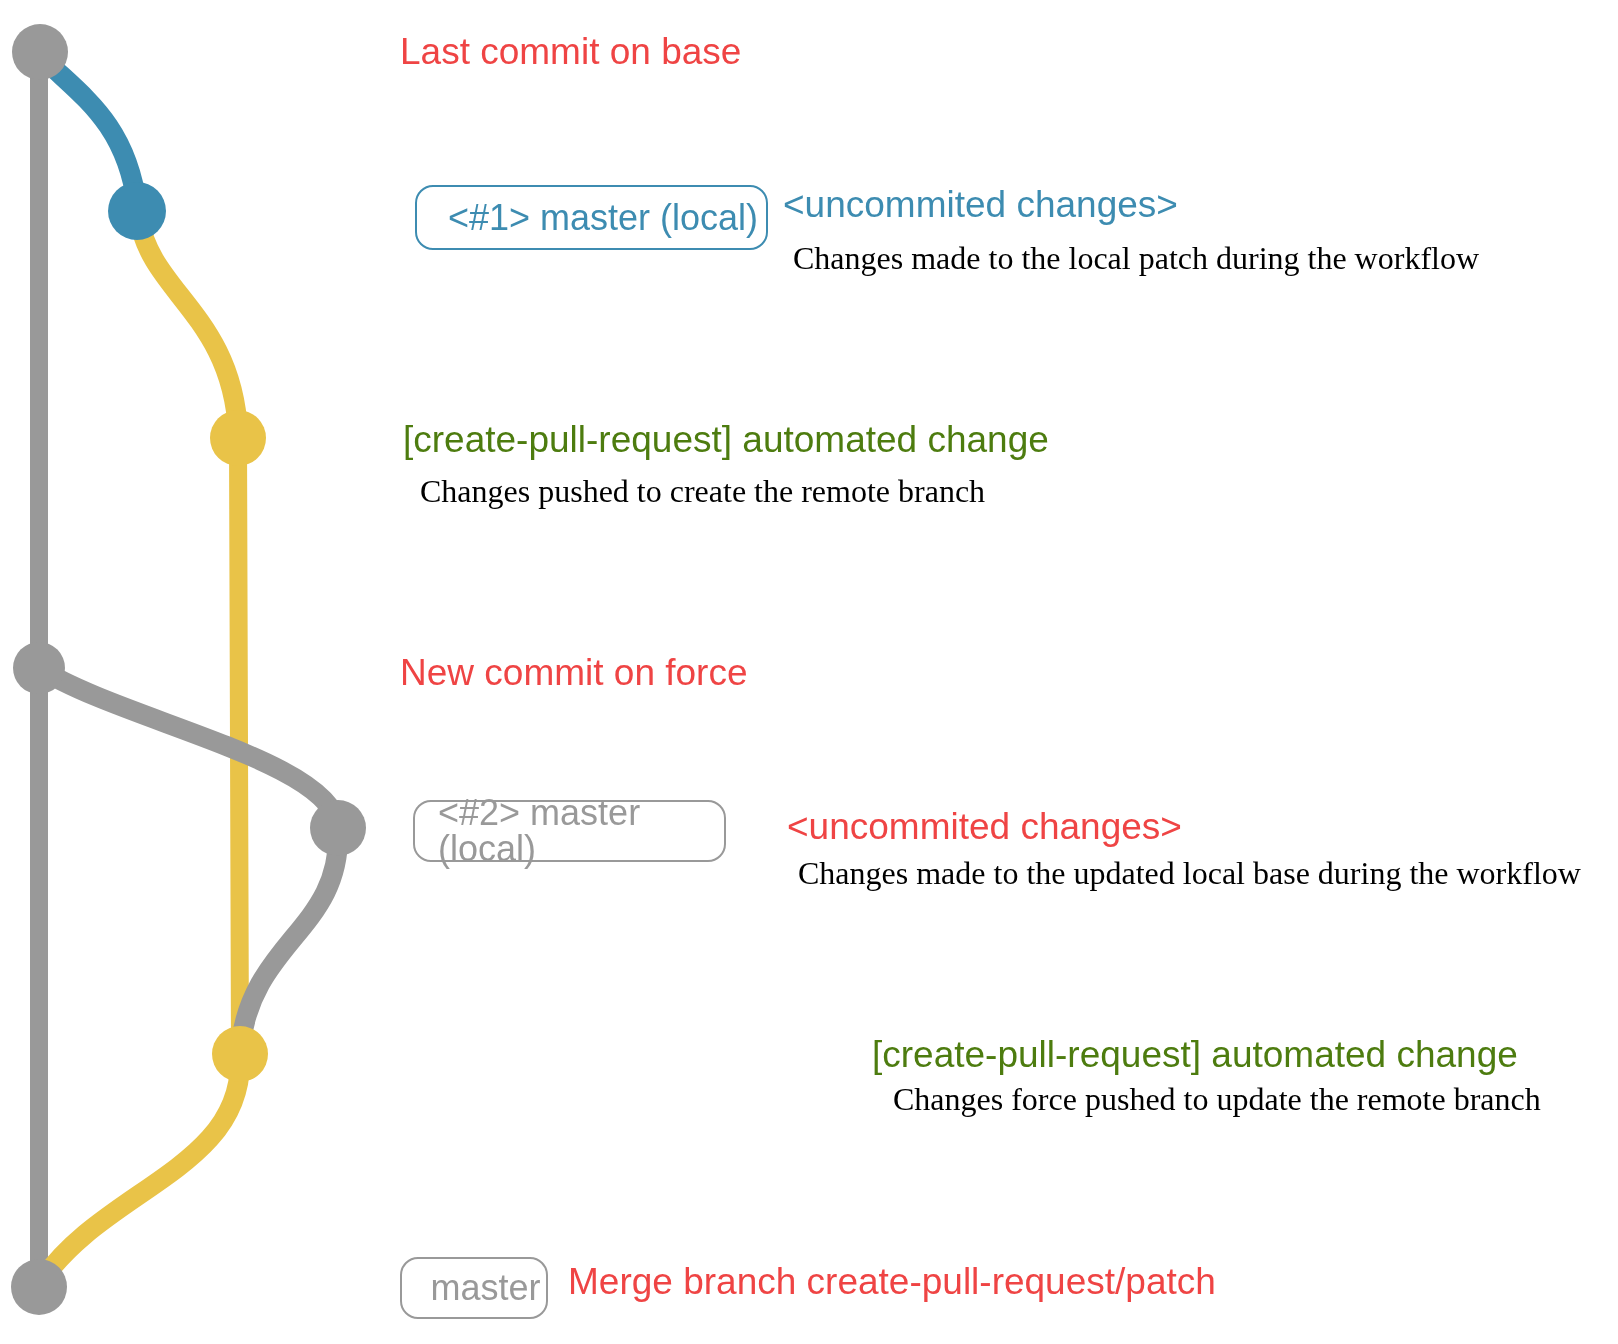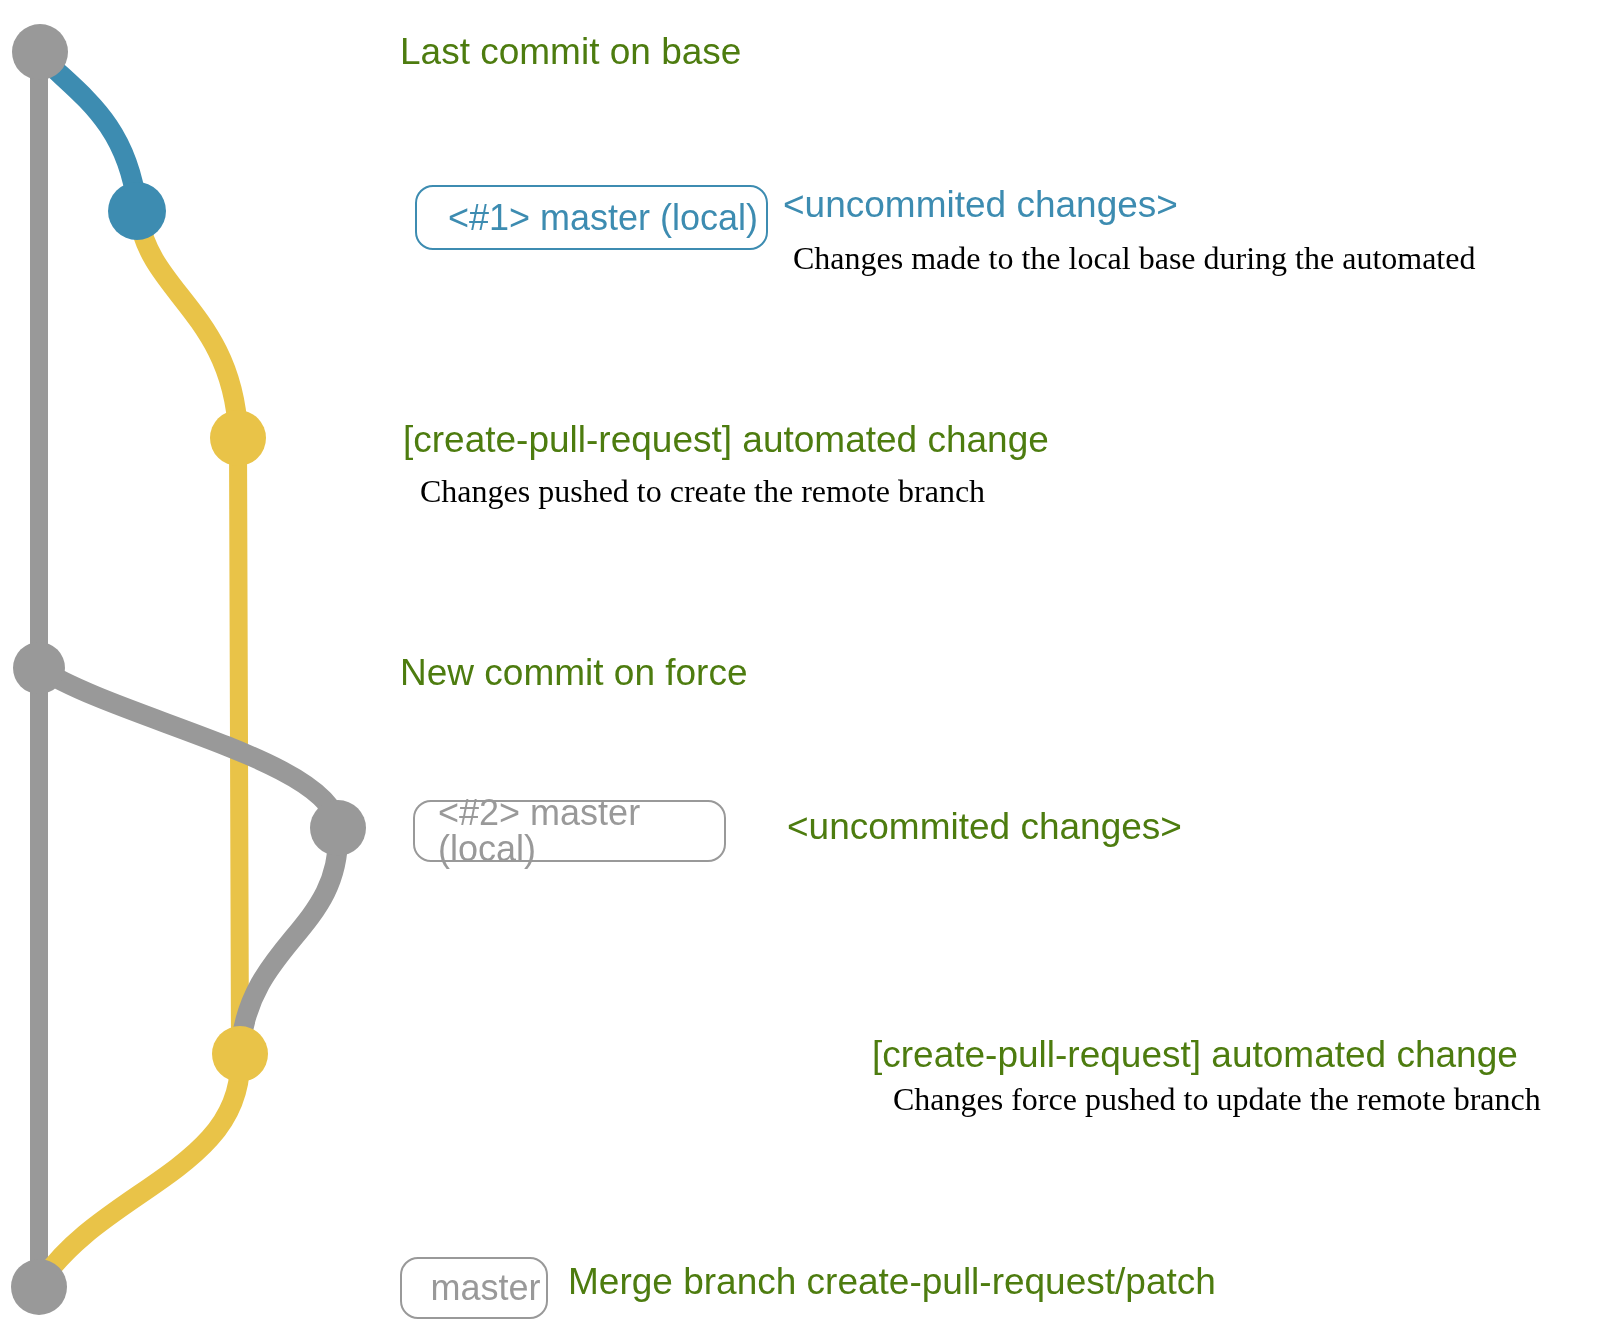--- a/index.html
+++ b/index.html
@@ -6,21 +6,21 @@
   .page{
     position:relative;
     width:1618px;height:1344px;
     background:#ffffff;
     font-family:"Liberation Sans",sans-serif;
     overflow:hidden;
   }
   .abs{position:absolute;white-space:nowrap;}
   .sans-label{font-size:37px;line-height:1.15;color:#999999;}
   .blue-text{color:#3d8cb1;}
-  .gray-text{color:#4d7c0f;}
+  .gray-text{color:#ef4444;}
   .yellow-text{color:#4d7c0f;text-align:right;}
   .serif-note{
     font-family:"Liberation Serif",serif;
     font-size:32px;line-height:1.2;color:#000000;
   }
   .badge{
     position:absolute;
     display:flex;align-items:center;justify-content:center;
     box-sizing:border-box;
     border:2.5px solid;border-radius:18px;
@@ -69,31 +69,32 @@
     <circle class="node yellow" cx="240" cy="1054" r="28"></circle>
     <circle class="node gray" cx="39" cy="1287" r="28"></circle>
   </svg>
 
   <div class="abs sans-label gray-text" style="left:400px;top:31px;">Last commit on base</div>
 
   <div class="badge blue" style="left:415px;top:185px;width:353px;height:65px;">
     <span>&lt;#1&gt; master (local)</span>
   </div>
   <div class="abs sans-label blue-text" style="left:783px;top:184px;">&lt;uncommited changes&gt;</div>
-  <div class="abs serif-note" style="left:793px;top:239px;">Changes made to the local base during the automated</div>
+  <div class="abs serif-note" style="left:793px;top:239px;">Changes made to the local patch during the workflow</div>
 
   <div class="abs sans-label yellow-text" style="left:403px;top:419px;">[create-pull-request] automated change</div>
   <div class="abs serif-note" style="left:420px;top:472px;">Changes pushed to create the remote branch</div>
 
   <div class="abs sans-label gray-text" style="left:400px;top:652px;">New commit on force</div>
 
   <div class="badge gray" style="left:413px;top:800px;width:313px;height:62px;">
     <span>&lt;#2&gt; master (local)</span>
   </div>
   <div class="abs sans-label gray-text" style="left:787px;top:806px;">&lt;uncommited changes&gt;</div>
+  <div class="abs serif-note" style="left:798px;top:854px;">Changes made to the updated local base during the workflow</div>
 
   <div class="abs sans-label yellow-text" style="left:872px;top:1034px;">[create-pull-request] automated change</div>
   <div class="abs serif-note" style="left:893px;top:1080px;">Changes force pushed to update the remote branch</div>
 
   <div class="badge gray" style="left:400px;top:1257px;width:148px;height:62px;">
     <span>master</span>
   </div>
   <div class="abs sans-label gray-text" style="left:568px;top:1261px;">Merge branch create-pull-request/patch</div>
 
 </div>

